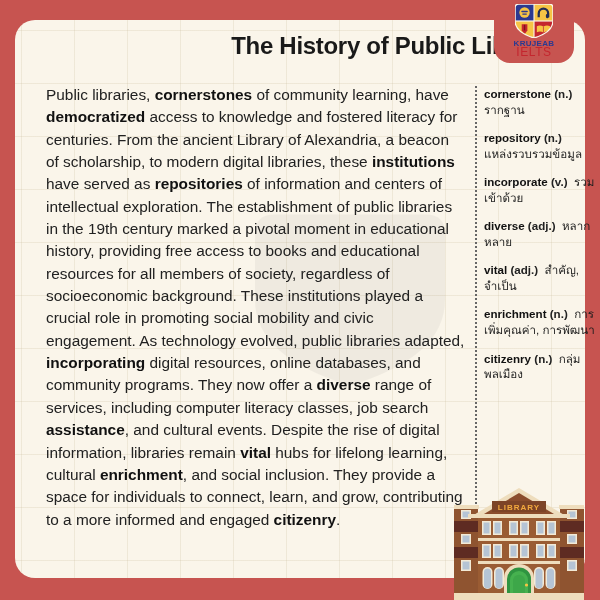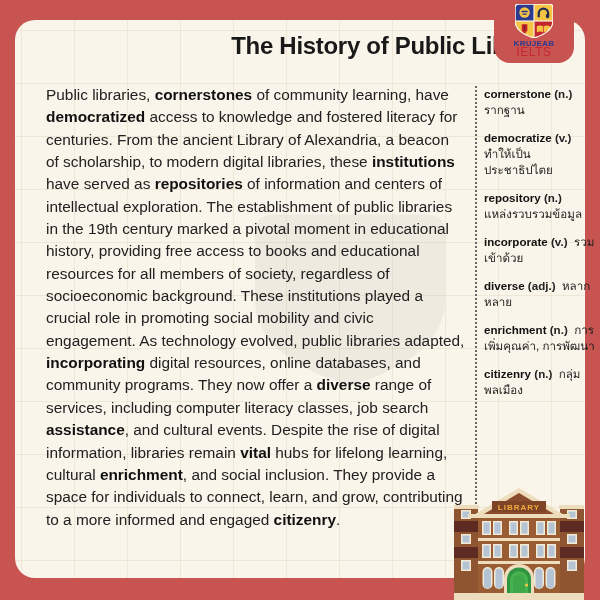--- a/index.html
+++ b/index.html
@@ -62,24 +62,24 @@
   </svg>
 </div>
 
 <div class="title">The History of Public Libraries</div>
 
 <div class="content">
   <div class="article"><span>Public libraries, </span><span class="b">cornerstones</span><span> of community learning, have </span><span class="b">democratized</span><span> access to knowledge and fostered literacy for centuries. From the ancient Library of Alexandria, a beacon of scholarship, to modern digital libraries, these </span><span class="b">institutions</span><span> have served as </span><span class="b">repositories</span><span> of information and centers of intellectual exploration. The establishment of public libraries in the 19th century marked a pivotal moment in educational history, providing free access to books and educational resources for all members of society, regardless of socioeconomic background. These institutions played a crucial role in promoting social mobility and civic engagement. As technology evolved, public libraries adapted, </span><span class="b">incorporating</span><span> digital resources, online databases, and community programs. They now offer a </span><span class="b">diverse</span><span> range of services, including computer literacy classes, job search </span><span class="b">assistance</span><span>, and cultural events. Despite the rise of digital information, libraries remain </span><span class="b">vital</span><span> hubs for lifelong learning, cultural </span><span class="b">enrichment</span><span>, and social inclusion. They provide a space for individuals to connect, learn, and grow, contributing to a more informed and engaged </span><span class="b">citizenry</span><span>.</span></div>
   <div class="divider"></div>
   <div class="vocab">
       <div class="vocab-entry"><span class="vocab-word">cornerstone</span><span class="vocab-pos"> (n.)&nbsp; </span><span class="vocab-thai">รากฐาน</span></div>
-      <div class="vocab-entry"><span class="vocab-word">democratize</span><span class="vocab-pos"> (v.)&nbsp; </span><span class="vocab-thai">ทำให้เป็นประชาธิปไตย</span></div>
       <div class="vocab-entry"><span class="vocab-word">repository</span><span class="vocab-pos"> (n.)&nbsp; </span><span class="vocab-thai">แหล่งรวบรวมข้อมูล</span></div>
       <div class="vocab-entry"><span class="vocab-word">incorporate</span><span class="vocab-pos"> (v.)&nbsp; </span><span class="vocab-thai">รวมเข้าด้วย</span></div>
       <div class="vocab-entry"><span class="vocab-word">diverse</span><span class="vocab-pos"> (adj.)&nbsp; </span><span class="vocab-thai">หลากหลาย</span></div>
+      <div class="vocab-entry"><span class="vocab-word">vital</span><span class="vocab-pos"> (adj.)&nbsp; </span><span class="vocab-thai">สำคัญ, จำเป็น</span></div>
       <div class="vocab-entry"><span class="vocab-word">enrichment</span><span class="vocab-pos"> (n.)&nbsp; </span><span class="vocab-thai">การเพิ่มคุณค่า, การพัฒนา</span></div>
       <div class="vocab-entry"><span class="vocab-word">citizenry</span><span class="vocab-pos"> (n.)&nbsp; </span><span class="vocab-thai">กลุ่มพลเมือง</span></div>
     </div>
 </div>
 
 <div class="logo-notch">
   <svg width="38" height="34" viewBox="0 0 40 36" style="margin-top:4px">
     <defs>
       <clipPath id="shieldClip">
         <path d="M4,0 H36 Q40,0 40,4 V18 Q40,30 20,36 Q0,30 0,18 V4 Q0,0 4,0 Z"></path>

